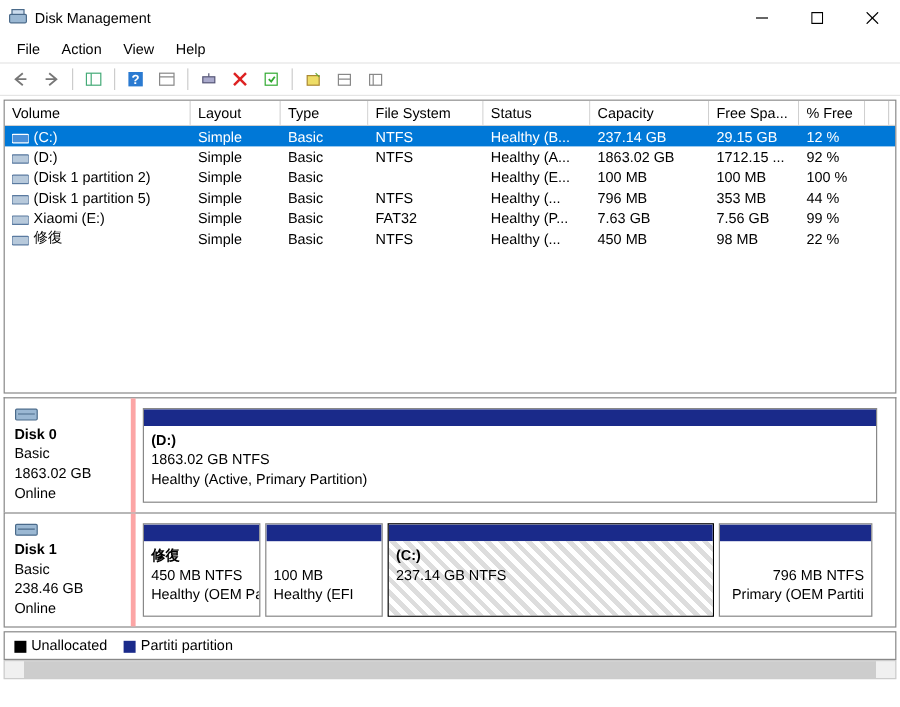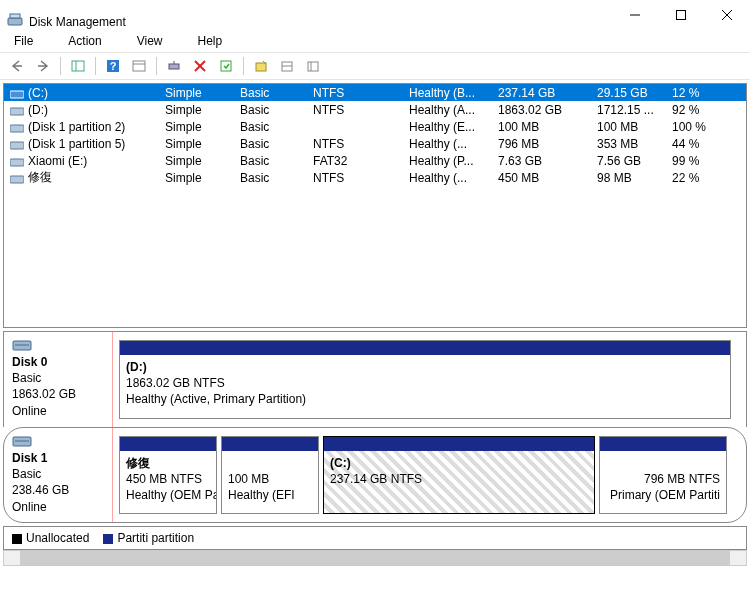--- a/index.html
+++ b/index.html
@@ -9,33 +9,33 @@
   font-size: 12px;
   background: #fff;
   color: #000;
   width: 750px;
   height: 589px;
   overflow: hidden;
 }
 .titlebar {
   height: 30px;
   display: flex;
-  align-items: flex-end;
+  align-items: center;
   padding: 0 0 0 7px;
   border-bottom: 1px solid #fff;
 }
 .titlebar .icon { width:16px; height:16px; margin-right: 6px; }
 .titlebar .title { flex: 1; }
 .win-controls { display: flex; height: 100%; }
 .win-btn { width: 46px; display: flex; align-items: center; justify-content: center; }
 .win-btn svg { display:block; }
 .menubar {
   display: flex;
   padding: 2px 6px;
-  gap: 19px;
+  gap: 2px;
 }
 .menubar span { padding: 2px 8px; }
 .toolbar {
   display: flex;
   align-items: center;
   padding: 2px 6px;
   gap: 4px;
   border-top: 1px solid #e5e5e5;
   border-bottom: 1px solid #e5e5e5;
   height: 28px;
@@ -80,25 +80,25 @@
 
 .graphical {
   margin: 0 3px 3px 3px;
 }
 .disk-row {
   display: flex;
   border: 1px solid #888;
   border-bottom: none;
   min-height: 96px;
 }
-.disk-row:last-of-type { border-bottom: 1px solid #888; border-radius: 20px; }
+.disk-row:last-of-type { border-bottom: 1px solid #888; }
 .disk-info {
   width: 109px;
   padding: 6px 8px;
-  border-right: 1px solid #fca5a5;
+  border-right: 4px solid #fca5a5;
   line-height: 1.35;
 }
 .disk-info .dicon { width:20px; height:14px; margin-bottom:2px; display:block; }
 .disk-info b { font-weight: bold; }
 .part-area {
   flex: 1;
   display: flex;
   padding: 8px 6px;
   gap: 4px;
 }
@@ -249,20 +249,31 @@
     </div>
   <div class="tool-btn">
       <svg width="14" height="14">
         <rect x="2" y="3" width="10" height="9" fill="none" stroke="#888"></rect>
         <line x1="5" y1="3" x2="5" y2="12" stroke="#888"></line>
       </svg>
     </div>
 </div>
 
 <div class="list-area">
+  <div class="list-header">
+    <div class="col c0">Volume</div>
+    <div class="col c1">Layout</div>
+    <div class="col c2">Type</div>
+    <div class="col c3">File System</div>
+    <div class="col c4">Status</div>
+    <div class="col c5">Capacity</div>
+    <div class="col c6">Free Spa...</div>
+    <div class="col c7">% Free</div>
+    <div class="col c8"></div>
+  </div>
   <div class="list-body" id="list-body">
       <div class="row selected">
         <div class="cell vol c0">
           <span class="vol-icon"><svg width="14" height="10">
               <rect x="0" y="2" width="14" height="7" rx="1" fill="#4a90d9" stroke="#fff"></rect>
             </svg></span>
           <span>(C:)</span>
         </div>
         <div class="cell c1">Simple</div>
         <div class="cell c2">Basic</div>

